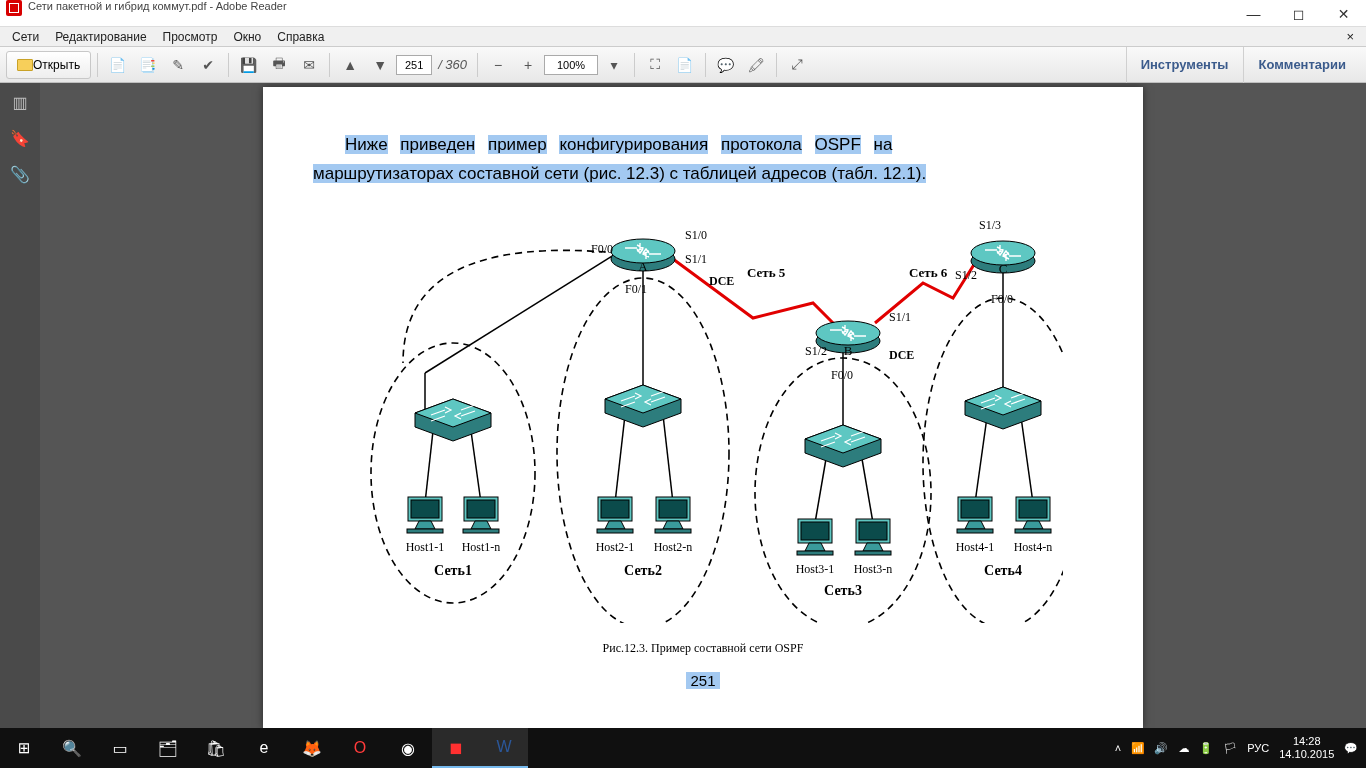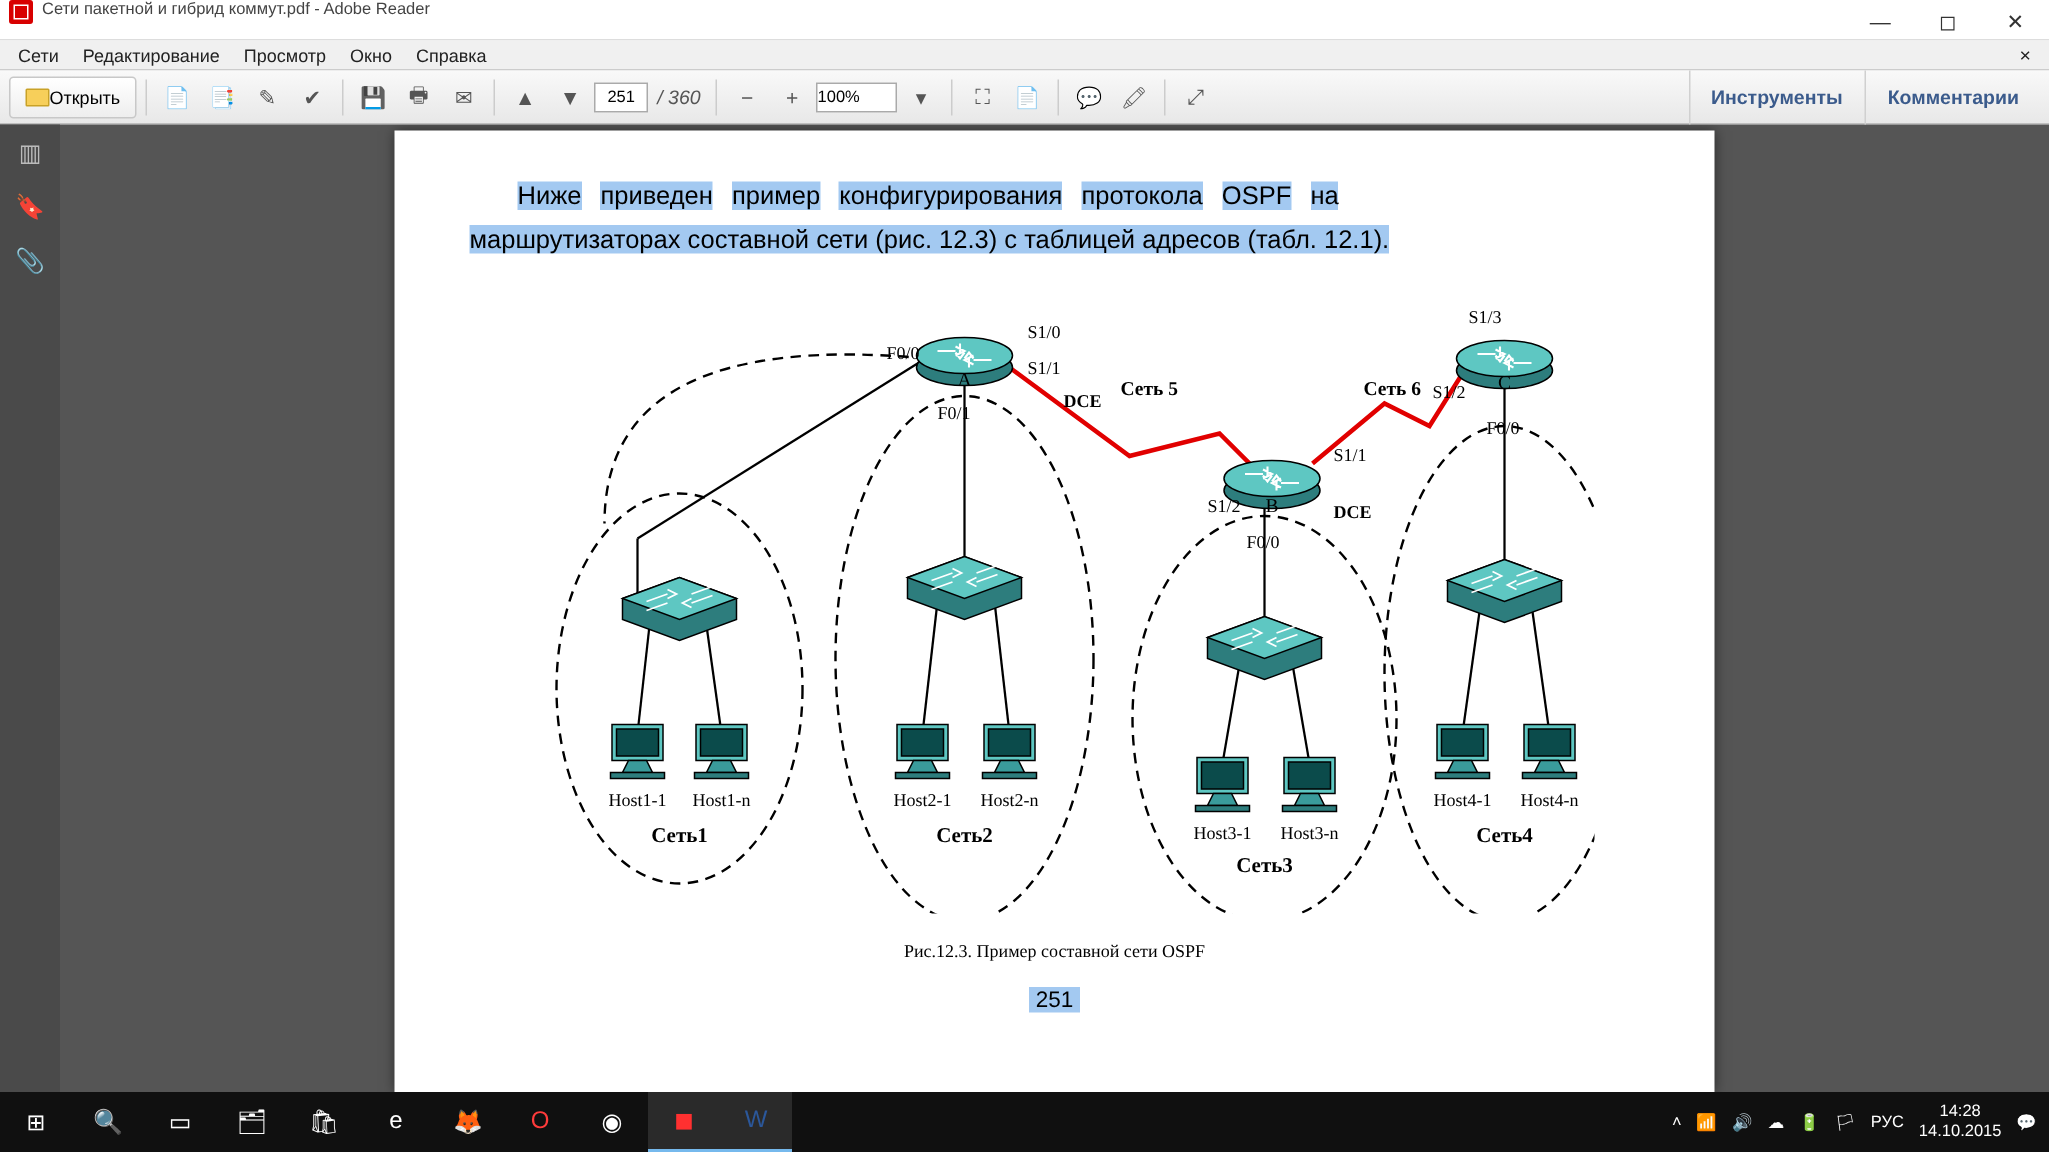--- a/index.html
+++ b/index.html
@@ -12,21 +12,21 @@
 .menubar { height: 20px; background: #f0f0f0; display: flex; align-items: center; font-size: 12px; color: #222; border-bottom: 1px solid #ccc; padding: 0 4px; }
 .menubar span { padding: 0 8px; }
 .menubar .close-x { margin-left: auto; padding: 0 8px; font-size: 13px; }
 .toolbar { height: 36px; background: linear-gradient(#f9f9f9, #e8e8e8); border-bottom: 1px solid #bfbfbf; display: flex; align-items: center; padding: 0 6px; gap: 2px; }
 .tb-btn { width: 28px; height: 28px; display: flex; align-items: center; justify-content: center; border-radius: 3px; color: #555; font-size: 14px; }
 .tb-sep { width: 1px; height: 24px; background: #ccc; margin: 0 4px; }
 .open-btn { display: flex; align-items: center; gap: 0; height: 28px; padding: 0 10px; border: 1px solid #c8c8c8; border-radius: 3px; background: linear-gradient(#fff, #eee); font-size: 12px; }
 .open-btn .folder { width: 16px; height: 12px; background: #f7cf5a; border: 1px solid #c9a227; border-radius: 1px; }
 .page-input { width: 36px; height: 20px; font-size: 11px; text-align: center; border: 1px solid #aaa; }
 .toolbar .pagelabel { font-size: 13px; color: #555; margin: 0 4px; font-style: italic; }
-.zoom-input { width: 54px; height: 20px; font-size: 11px; text-align: left; border: 1px solid #aaa; }
+.zoom-input { width: 54px; height: 20px; font-size: 11px; text-align: center; border: 1px solid #aaa; }
 .right-tools { margin-left: auto; display: flex; gap: 1px; }
 .right-tools .tool { padding: 0 14px; height: 36px; display: flex; align-items: center; font-size: 13px; font-weight: 600; color: #3b5b8c; border-left: 1px solid #d0d0d0; }
 .workspace { display: flex; height: calc(768px - 27px - 20px - 36px - 40px); background: #555; }
 .sidebar { width: 40px; background: #4a4a4a; display: flex; flex-direction: column; align-items: center; padding-top: 8px; gap: 14px; }
 .sidebar .sb-icon { width: 22px; height: 22px; color: #bbb; display: flex; align-items: center; justify-content: center; font-size: 16px; }
 .doc-area { flex: 1; display: flex; justify-content: center; overflow: hidden; padding-top: 4px; }
 .page { width: 880px; background: #fff; box-shadow: 0 0 8px rgba(0,0,0,.5); padding: 30px 50px 20px; position: relative; }
 .page .paragraph { font-family: "Times New Roman", serif; font-size: 17px; color: #000; line-height: 1.7; text-align: justify; }
 .page .hl { background: #a3c9f1; }
 .diagram { margin: 14px auto 0; width: 720px; height: 420px; position: relative; }
@@ -100,21 +100,21 @@
 </div>
 
 <div class="workspace">
   <div class="sidebar">
     <div class="sb-icon">▥</div>
     <div class="sb-icon">🔖</div>
     <div class="sb-icon">📎</div>
   </div>
   <div class="doc-area">
     <div class="page">
-      <p class="paragraph" style="text-indent:32px;">
+      <p class="paragraph" style="text-indent:32px;margin-top:14px;">
         <span class="hl">Ниже</span>&nbsp;&nbsp;
         <span class="hl">приведен</span>&nbsp;&nbsp;
         <span class="hl">пример</span>&nbsp;&nbsp;
         <span class="hl">конфигурирования</span>&nbsp;&nbsp;
         <span class="hl">протокола</span>&nbsp;&nbsp;
         <span class="hl">OSPF</span>&nbsp;&nbsp;
         <span class="hl">на</span><br>
         <span class="hl">маршрутизаторах составной сети (рис. 12.3) с таблицей адресов (табл. 12.1).</span>
       </p>
 

